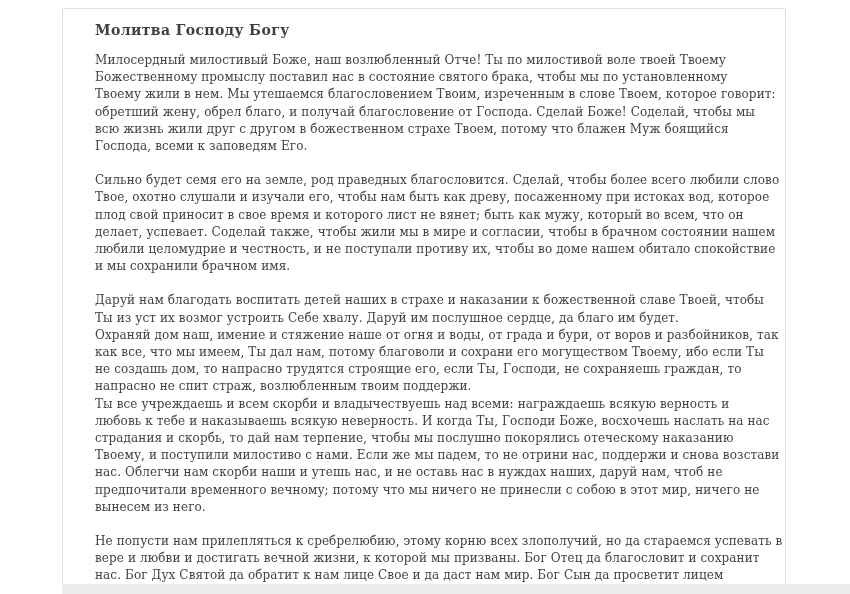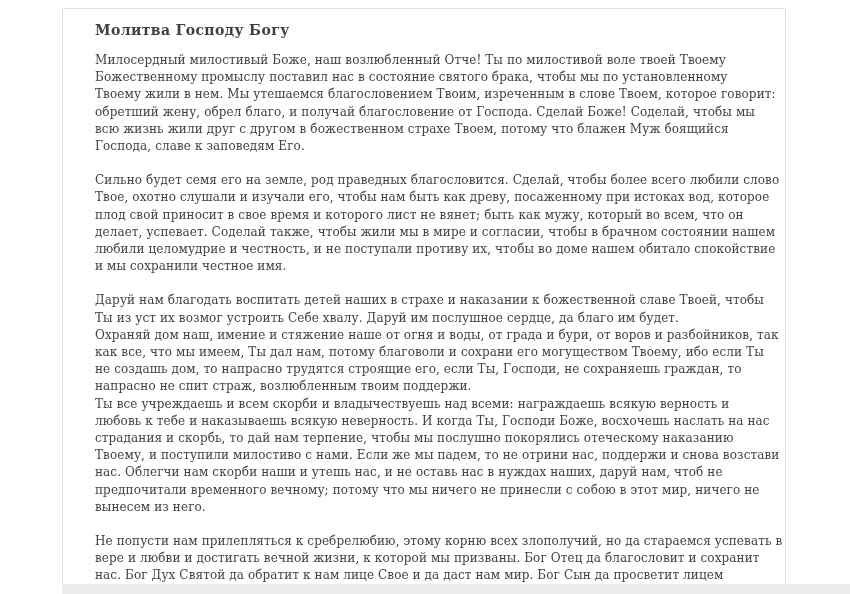--- a/index.html
+++ b/index.html
@@ -59,29 +59,29 @@
 
 <div class="page">
   <div class="page-title">Молитва Господу Богу</div>
   <div class="prayer-body">
       <div class="paragraph">
         <div class="line">Милосердный милостивый Боже, наш возлюбленный Отче! Ты по милостивой воле твоей Твоему</div>
         <div class="line">Божественному промыслу поставил нас в состояние святого брака, чтобы мы по установленному</div>
         <div class="line">Твоему жили в нем. Мы утешаемся благословением Твоим, изреченным в слове Твоем, которое говорит:</div>
         <div class="line">обретший жену, обрел благо, и получай благословение от Господа. Сделай Боже! Соделай, чтобы мы</div>
         <div class="line">всю жизнь жили друг с другом в божественном страхе Твоем, потому что блажен Муж боящийся</div>
-        <div class="line">Господа, славе к заповедям Его.</div>
+        <div class="line">Господа, всеми к заповедям Его.</div>
       </div>
       <div class="paragraph">
         <div class="line">Сильно будет семя его на земле, род праведных благословится. Сделай, чтобы более всего любили слово</div>
         <div class="line">Твое, охотно слушали и изучали его, чтобы нам быть как древу, посаженному при истоках вод, которое</div>
         <div class="line">плод свой приносит в свое время и которого лист не вянет; быть как мужу, который во всем, что он</div>
         <div class="line">делает, успевает. Соделай также, чтобы жили мы в мире и согласии, чтобы в брачном состоянии нашем</div>
         <div class="line">любили целомудрие и честность, и не поступали противу их, чтобы во доме нашем обитало спокойствие</div>
-        <div class="line">и мы сохранили честное имя.</div>
+        <div class="line">и мы сохранили брачном имя.</div>
       </div>
       <div class="paragraph">
         <div class="line">Даруй нам благодать воспитать детей наших в страхе и наказании к божественной славе Твоей, чтобы</div>
         <div class="line">Ты из уст их возмог устроить Себе хвалу. Даруй им послушное сердце, да благо им будет.</div>
         <div class="line">Охраняй дом наш, имение и стяжение наше от огня и воды, от града и бури, от воров и разбойников, так</div>
         <div class="line">как все, что мы имеем, Ты дал нам, потому благоволи и сохрани его могуществом Твоему, ибо если Ты</div>
         <div class="line">не создашь дом, то напрасно трудятся строящие его, если Ты, Господи, не сохраняешь граждан, то</div>
         <div class="line">напрасно не спит страж, возлюбленным твоим поддержи.</div>
         <div class="line">Ты все учреждаешь и всем скорби и владычествуешь над всеми: награждаешь всякую верность и</div>
         <div class="line">любовь к тебе и наказываешь всякую неверность. И когда Ты, Господи Боже, восхочешь наслать на нас</div>

